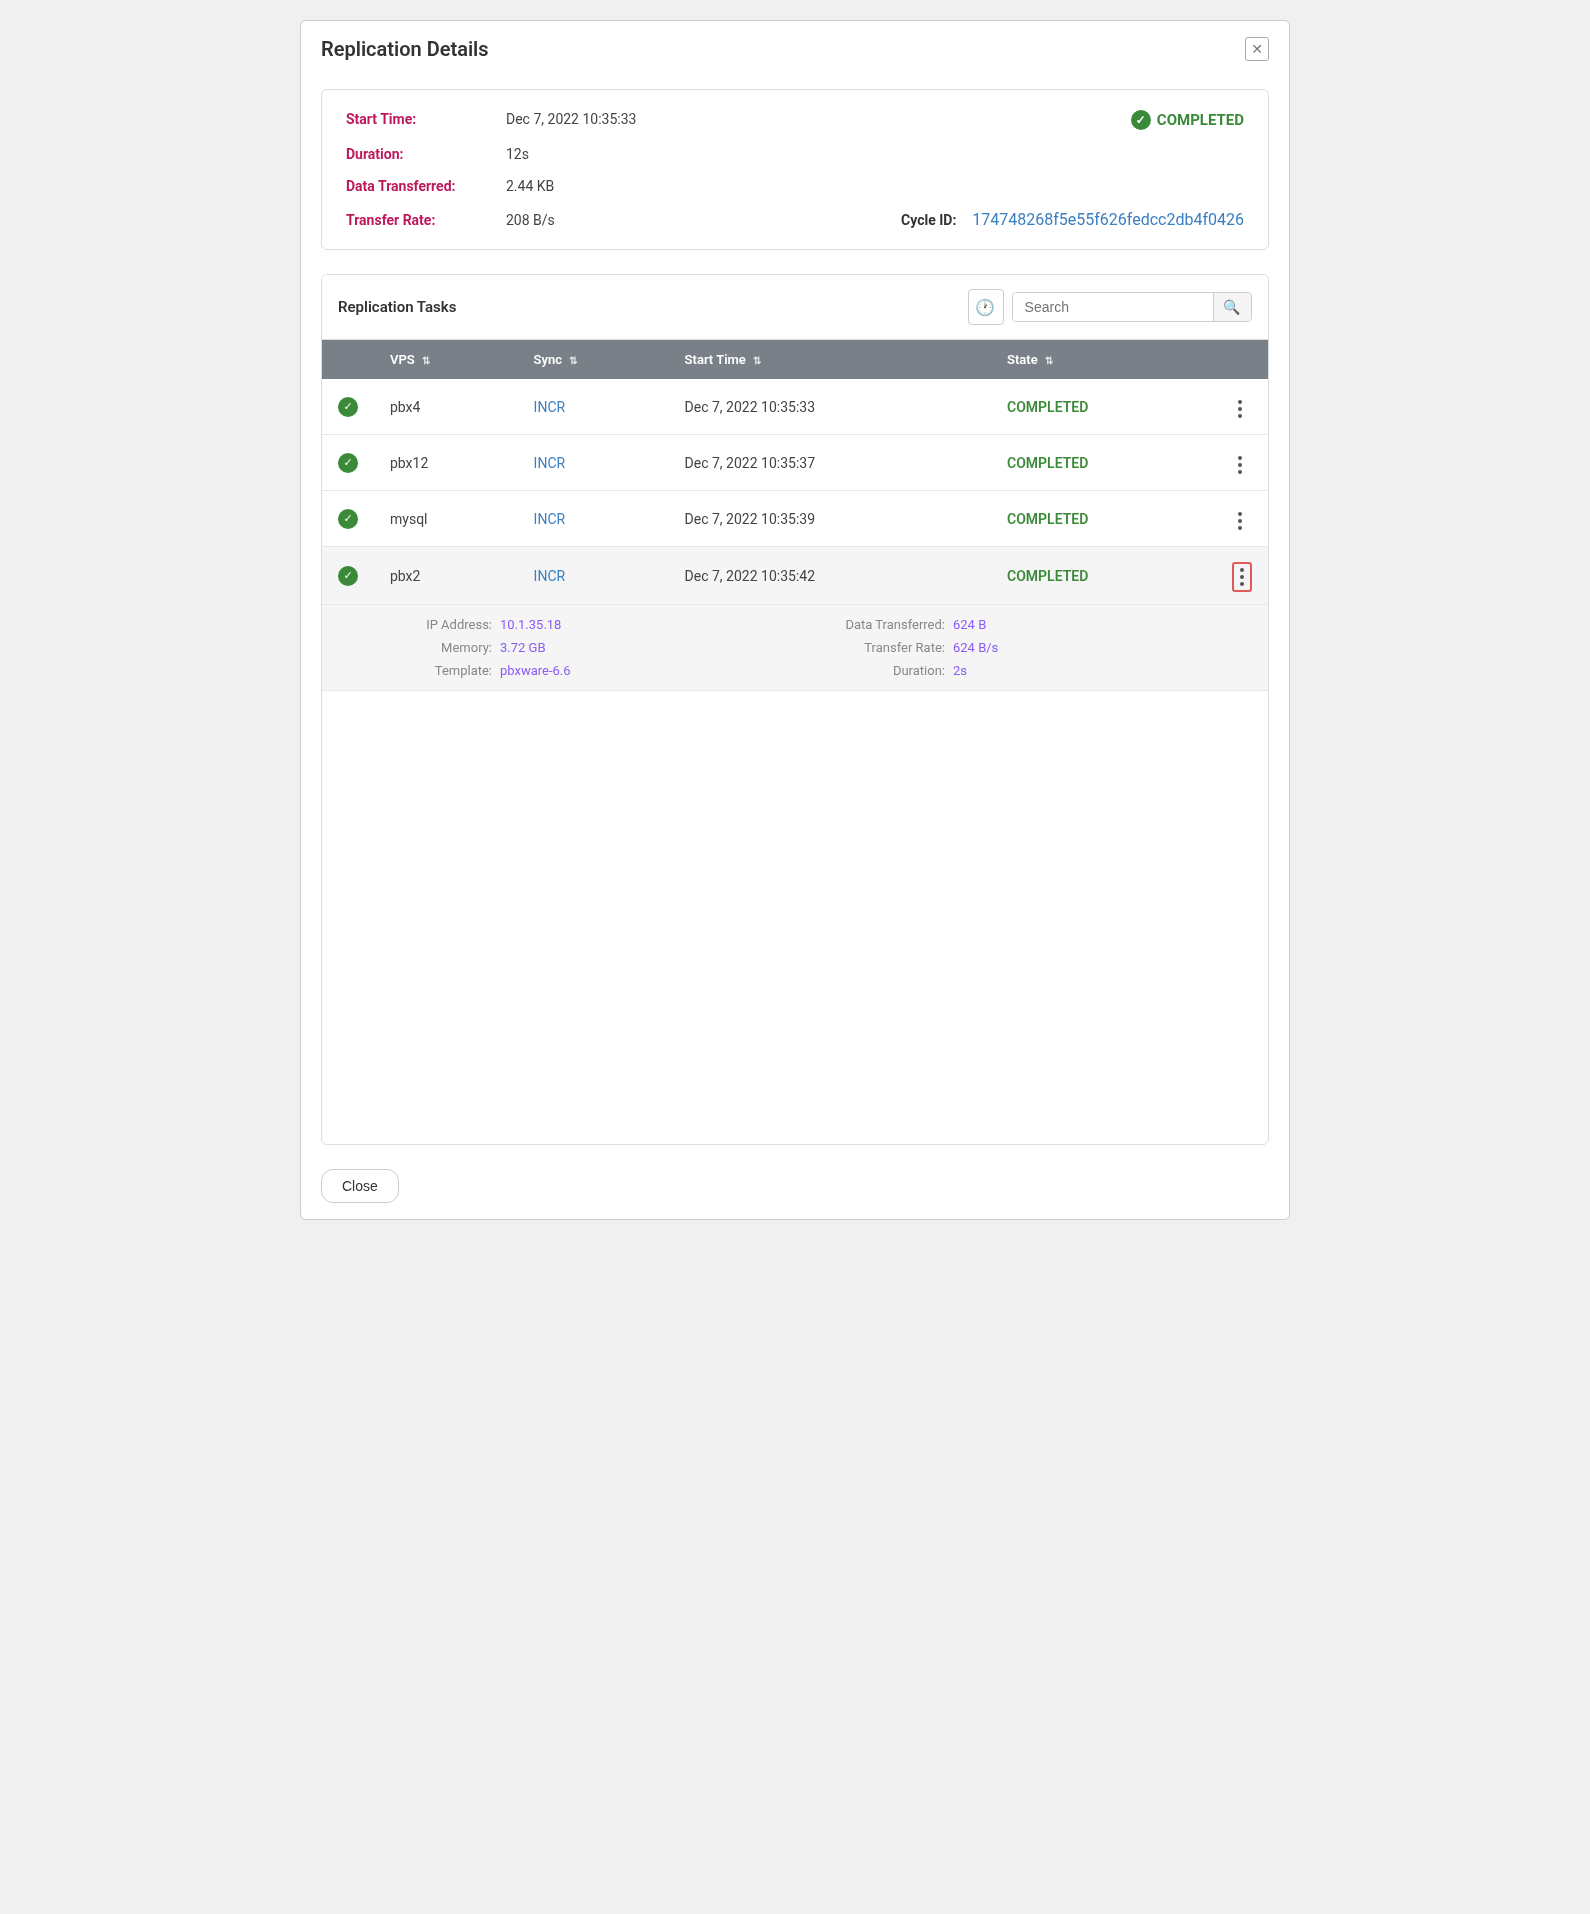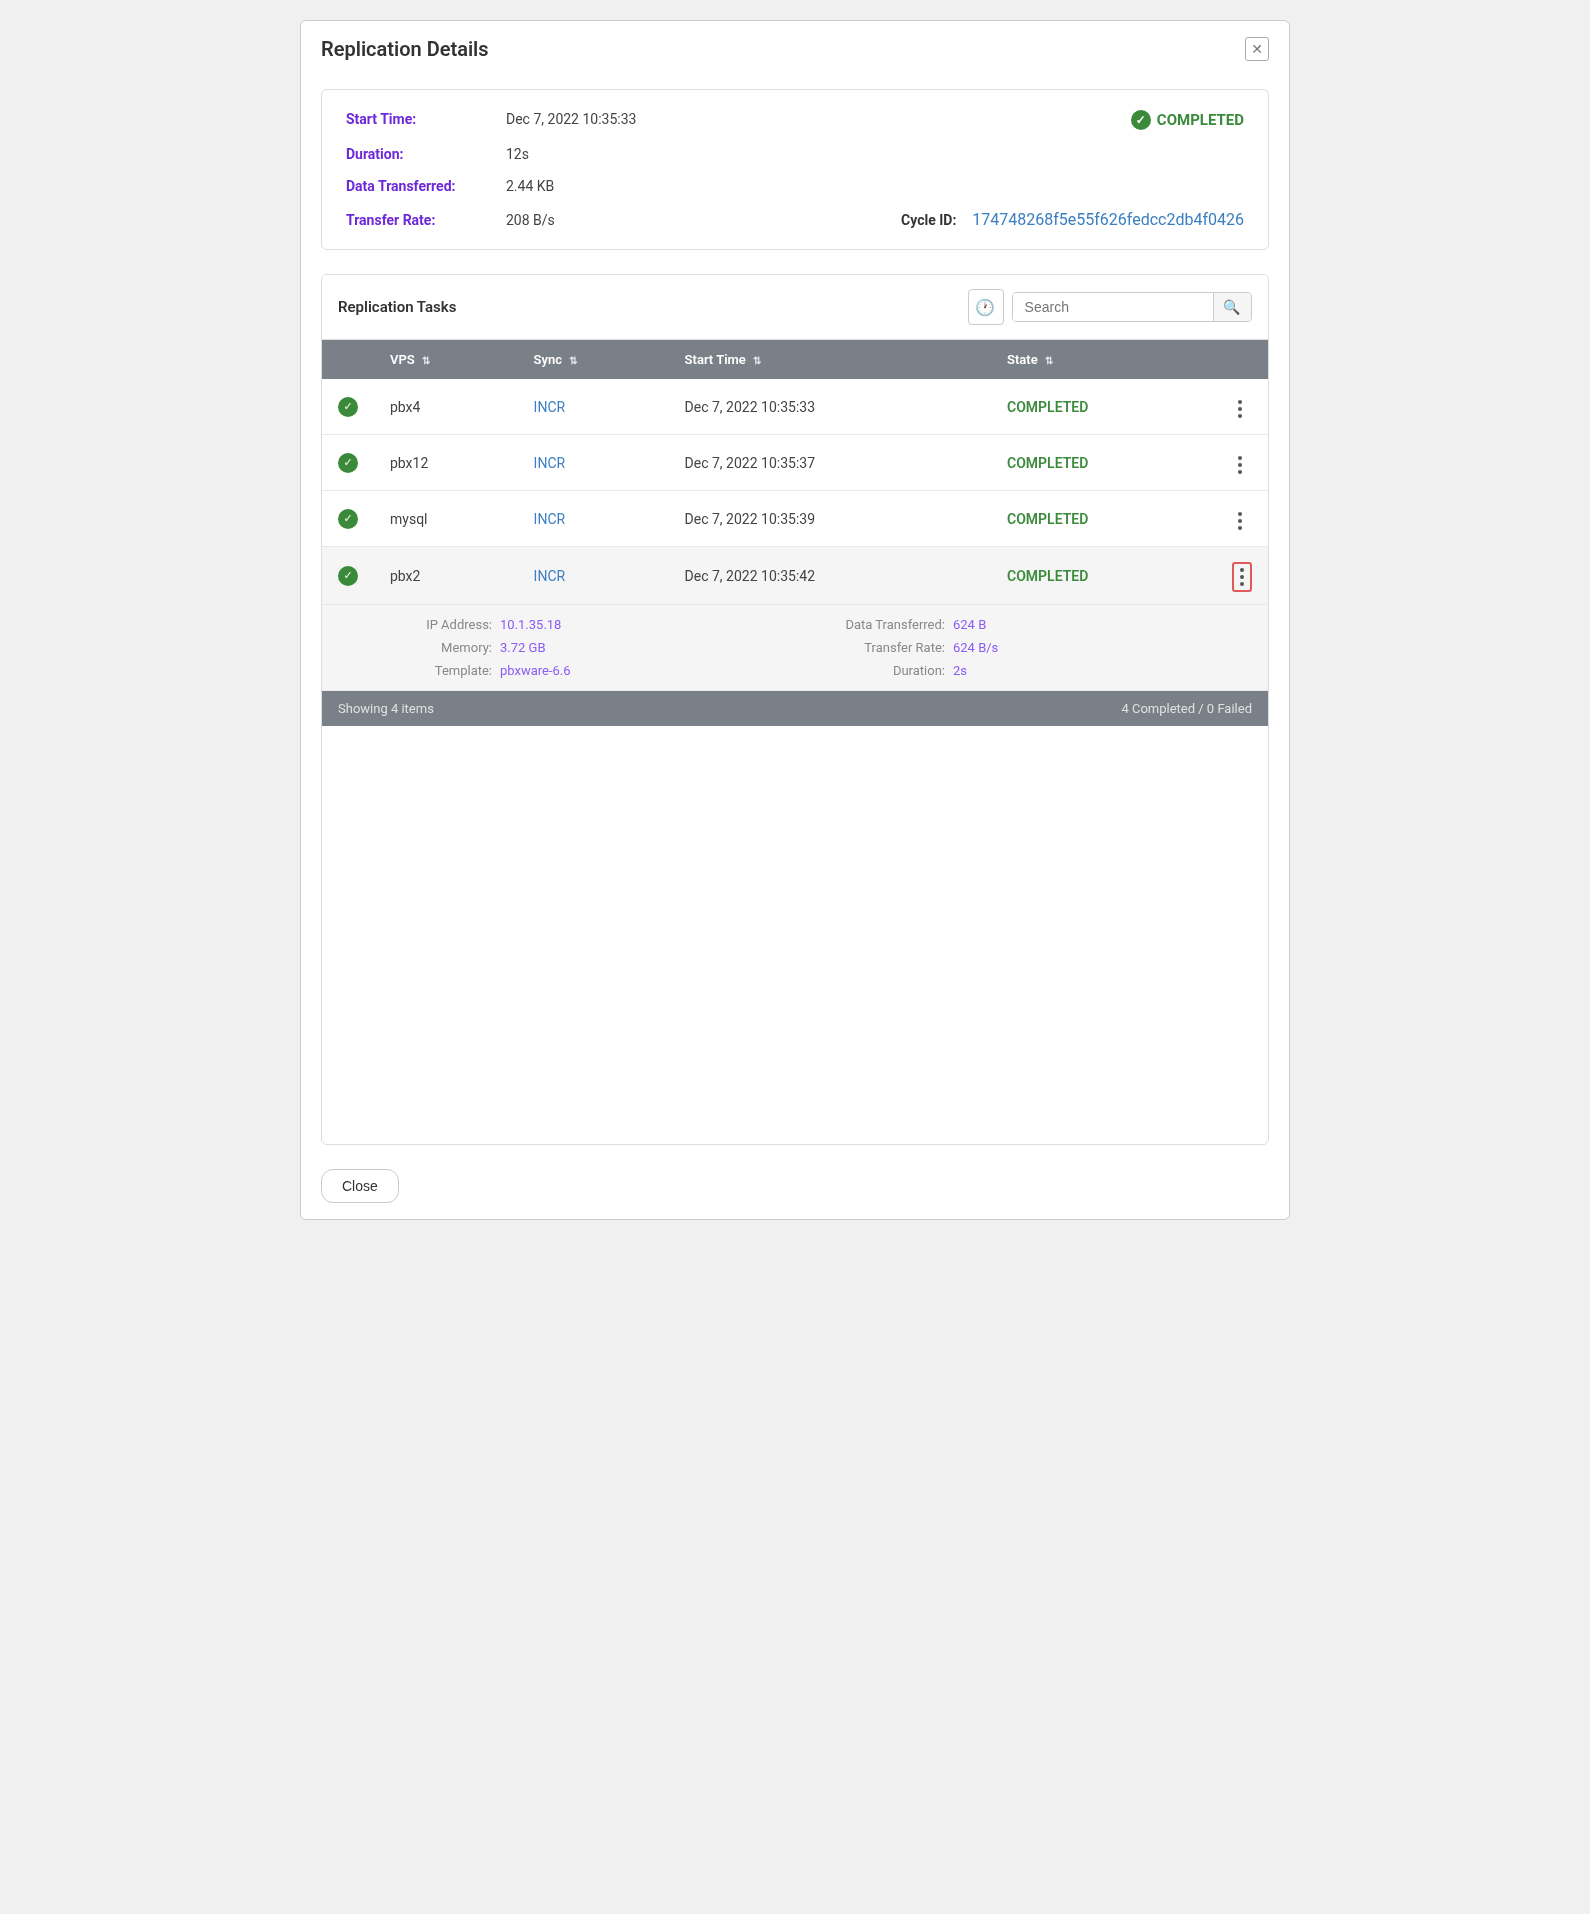--- a/index.html
+++ b/index.html
@@ -55,21 +55,21 @@
     }
     .info-row {
       display: flex;
       align-items: baseline;
       margin-bottom: 16px;
     }
     .info-row:last-child { margin-bottom: 0; }
     .info-label {
       font-weight: 700;
       font-size: 14px;
-      color: #6d28d9;
+      color: #be185d;
       min-width: 160px;
     }
     .info-value {
       font-size: 14px;
       color: #444;
     }
     .info-row-multi {
       display: flex;
       align-items: baseline;
       justify-content: space-between;
@@ -468,22 +468,18 @@
               <div class="detail-item">
                 <span class="detail-item-label">Duration:</span>
                 <span class="detail-item-value">2s</span>
               </div>
             </div>
           </td>
         </tr>
       </tbody>
     </table>
 
-    <div class="tasks-footer">
-      <span>Showing 4 items</span>
-      <span>4 Completed / 0 Failed</span>
-    </div>
   </div>
 
   <div class="bottom-bar">
     <button class="close-btn">Close</button>
   </div>
 </div>
 
 </body></html>

